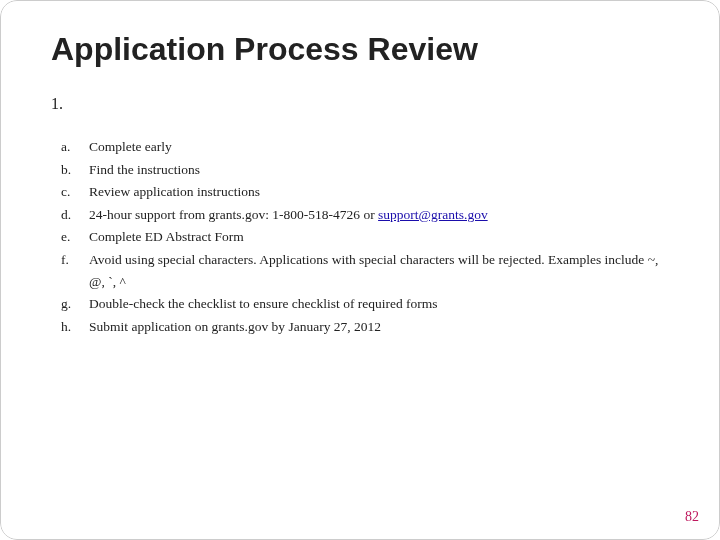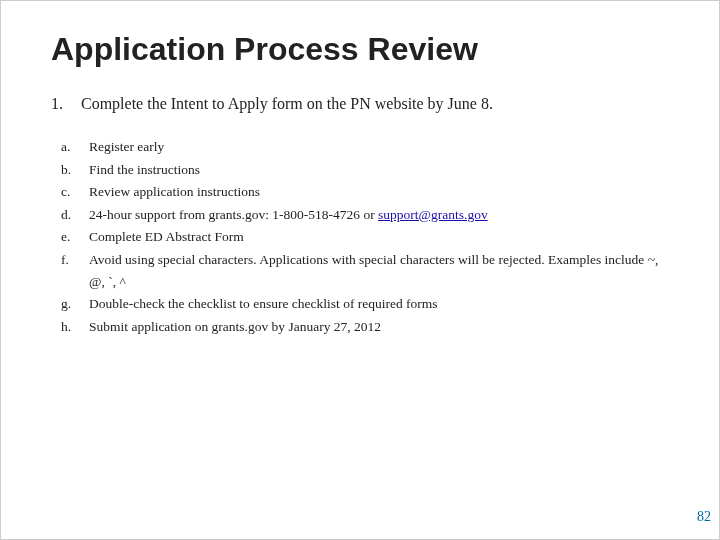--- a/index.html
+++ b/index.html
@@ -1,18 +1,19 @@
 <!DOCTYPE html>
 <html><head>
   <meta charset="utf-8">
   <style>
     * {
       margin: 0;
       padding: 0;
       box-sizing: border-box;
+      border-radius: 17px;
     }
 
     body {
       width: 720px;
       height: 540px;
       background: #ffffff;
       font-family: Georgia, 'Times New Roman', serif;
       overflow: hidden;
     }
 
@@ -81,44 +82,43 @@
 
     a.link {
       color: #1a0dab;
       text-decoration: underline;
       text-align: center;
     }
 
     .page-number {
       position: absolute;
       bottom: 14px;
-      right: 8px;
+      right: 20px;
       font-size: 14px;
-      color: #0369a1;
+      color: #be185d;
     }
   </style>
 </head>
 <body>
 
 <div class="slide">
 
   <div class="title">Application Process Review</div>
 
   <div class="section-1">
     <div class="item-1">
       <span class="num">1.</span>
-      <span>Complete the Intent to Apply form on the PN website by June 8.</span>
     </div>
   </div>
 
 
   <ul class="sub-list">
     <li>
       <span class="letter">a.</span>
-      <span class="content">Register early</span>
+      <span class="content">Complete early</span>
     </li>
     <li>
       <span class="letter">b.</span>
       <span class="content">Find the instructions</span>
     </li>
     <li>
       <span class="letter">c.</span>
       <span class="content">Review application instructions</span>
     </li>
     <li>

